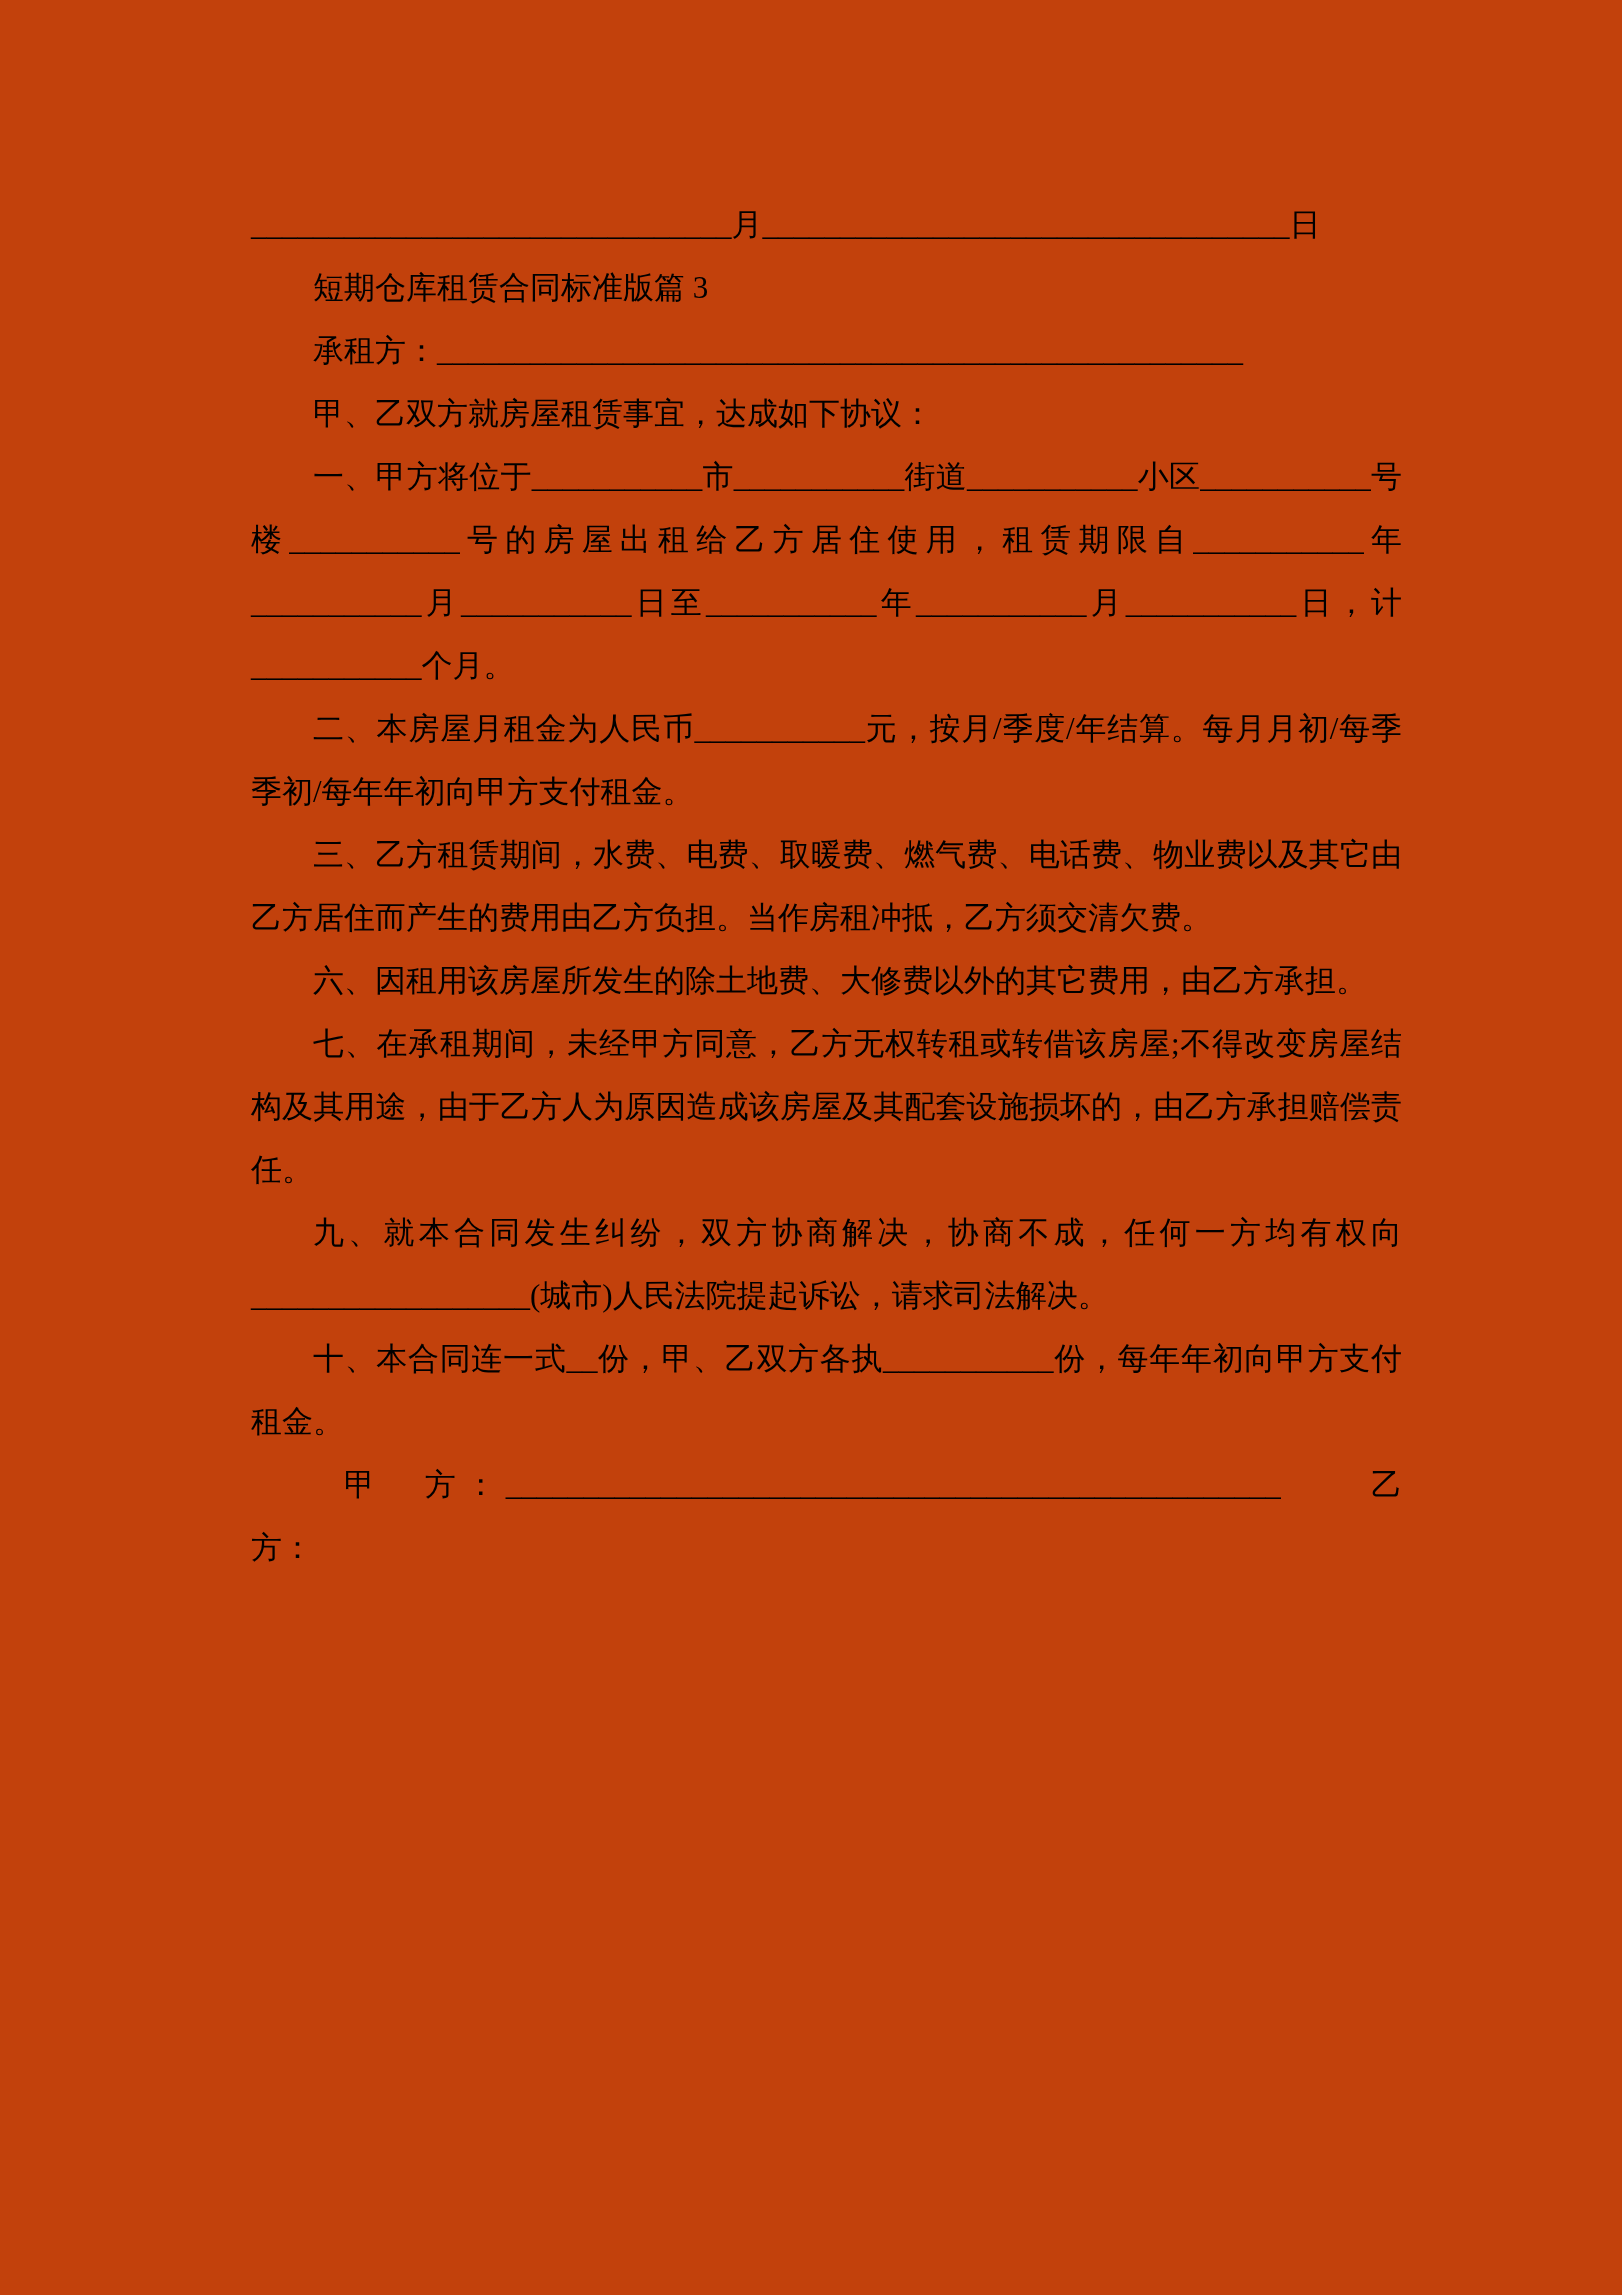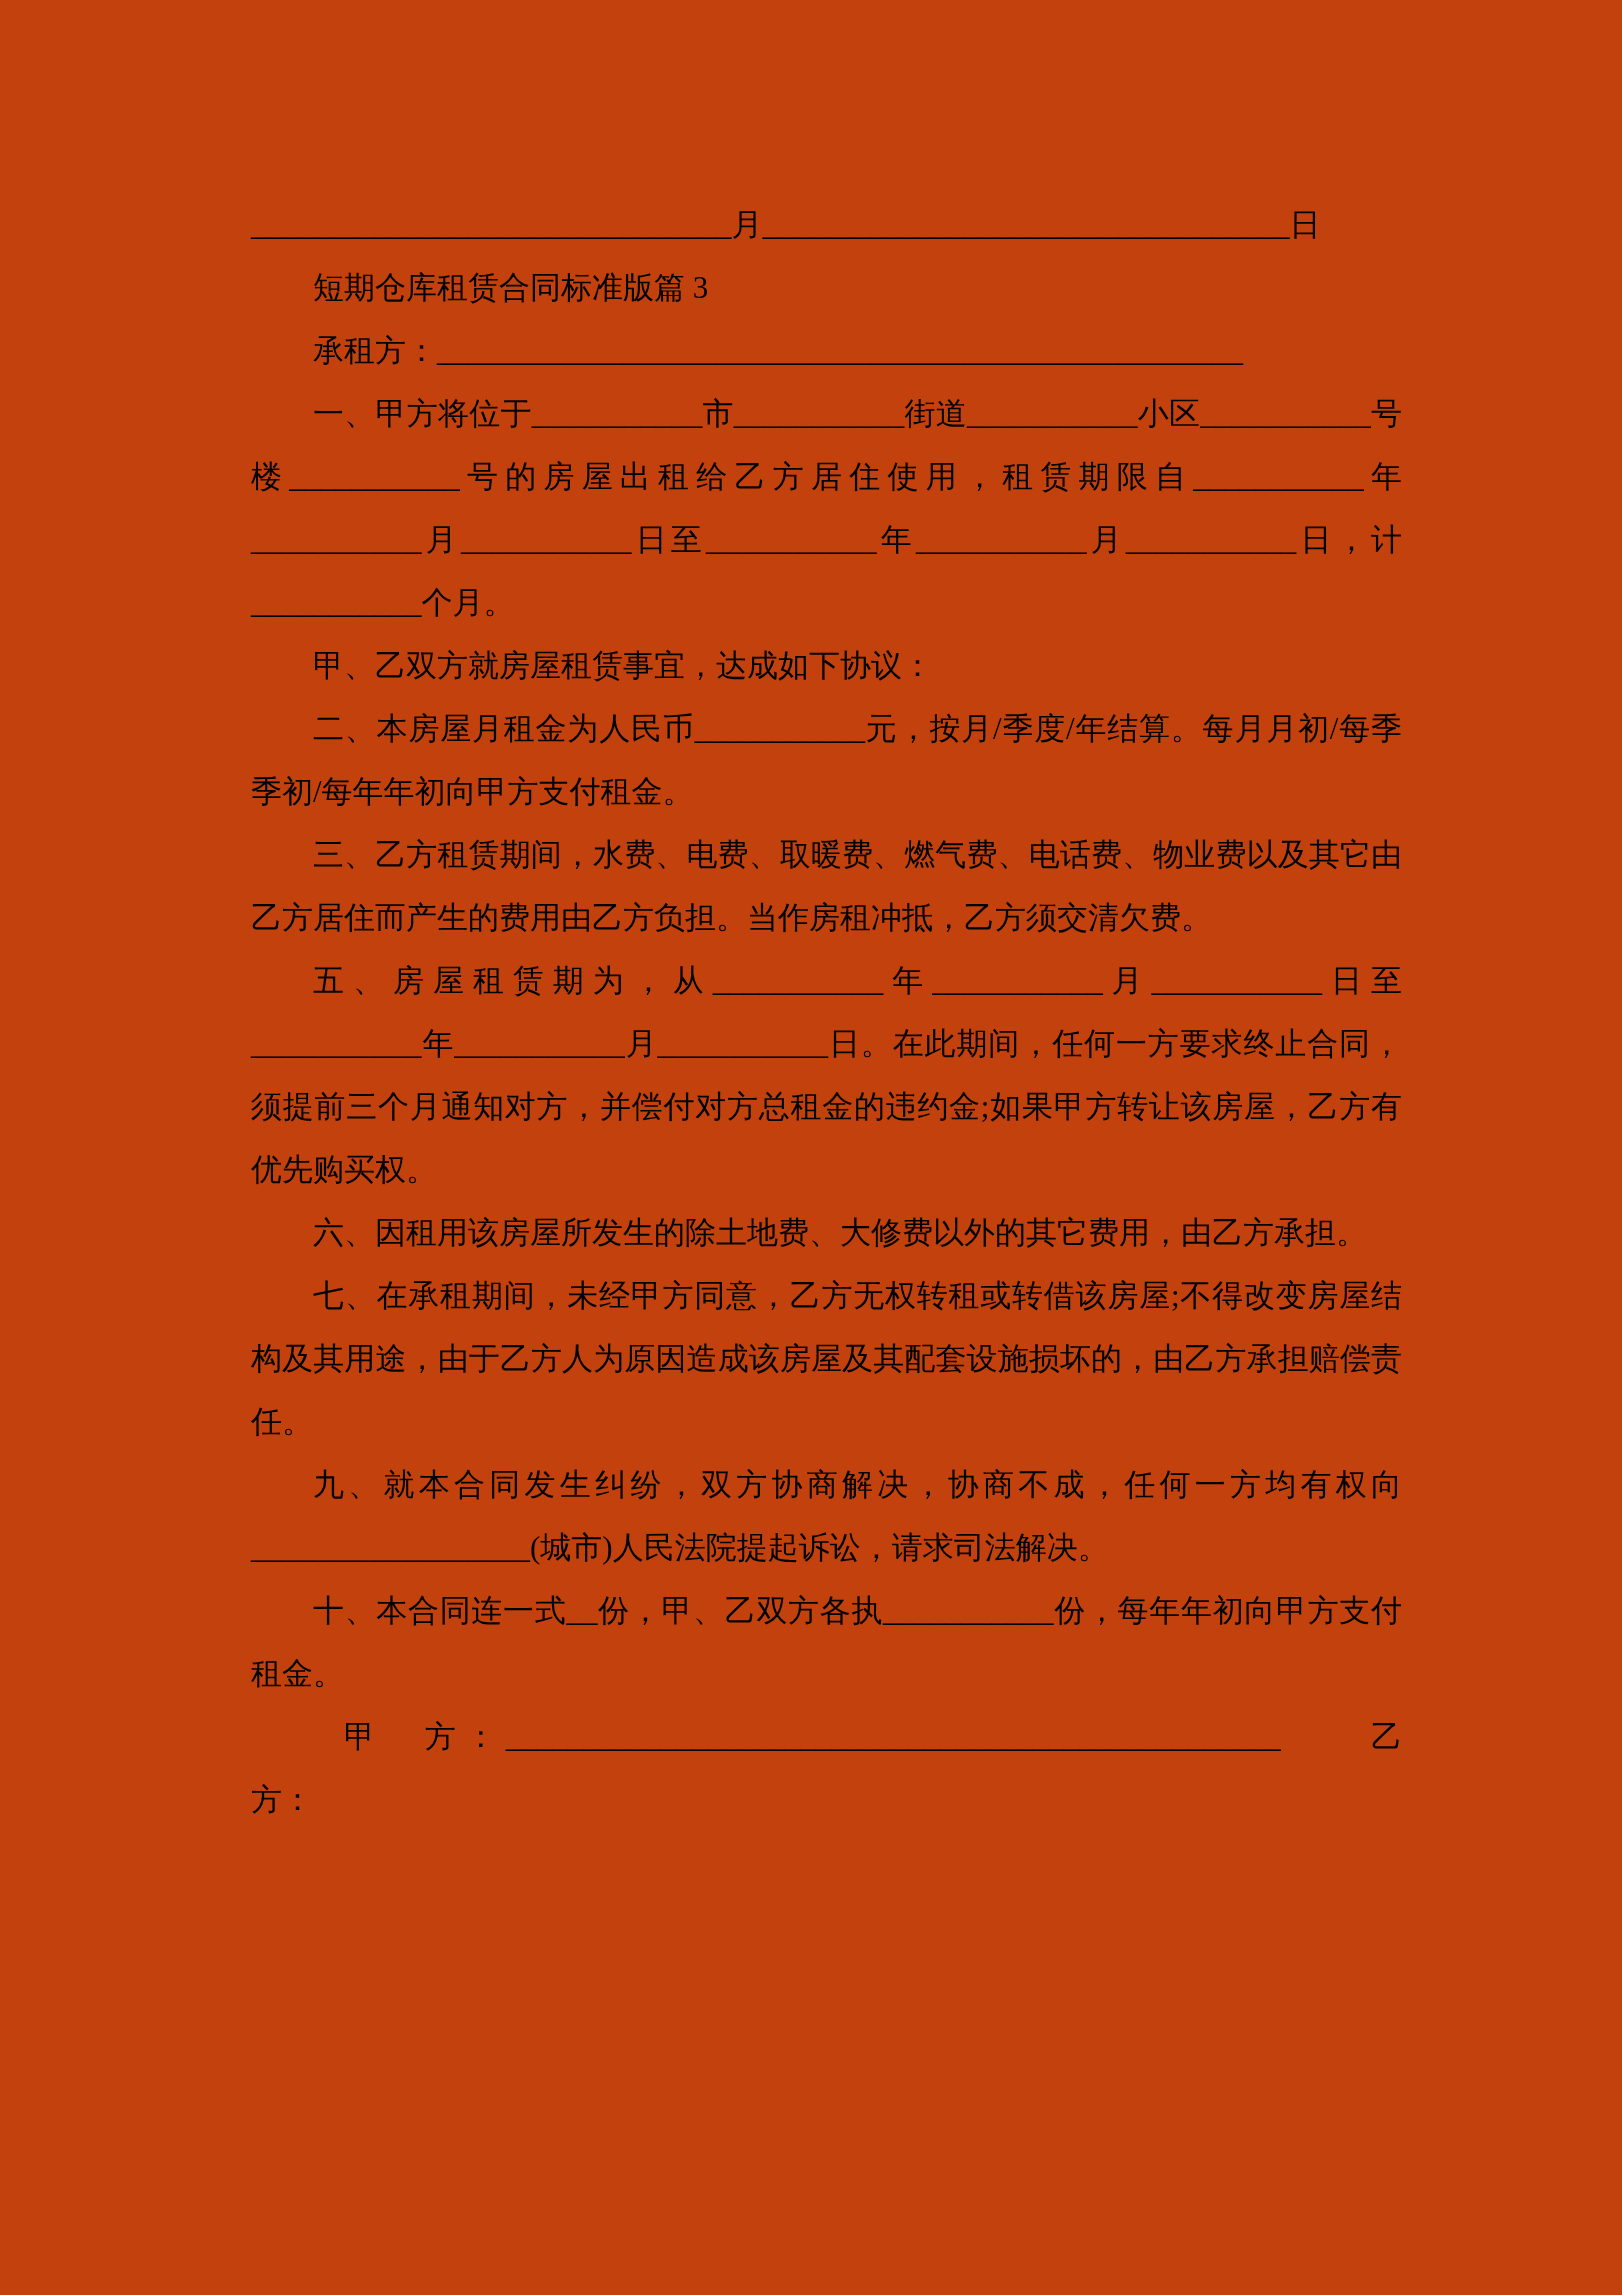--- a/index.html
+++ b/index.html
@@ -38,24 +38,23 @@
     text-indent: 3em;
   }
 </style>
 </head>
 <body>
 
 <div class="page">
   <p class="no-indent">_______________________________月__________________________________日</p>
   <p>短期仓库租赁合同标准版篇 3</p>
   <p>承租方：____________________________________________________</p>
+  <p>甲、乙双方就房屋租赁事宜，达成如下协议：</p>
   <p>一、甲方将位于___________市___________街道___________小区___________号楼___________号的房屋出租给乙方居住使用，租赁期限自___________年___________月___________日至___________年___________月___________日，计___________个月。</p>
-  <p>甲、乙双方就房屋租赁事宜，达成如下协议：</p>
   <p>二、本房屋月租金为人民币___________元，按月/季度/年结算。每月月初/每季季初/每年年初向甲方支付租金。</p>
   <p>三、乙方租赁期间，水费、电费、取暖费、燃气费、电话费、物业费以及其它由乙方居住而产生的费用由乙方负担。当作房租冲抵，乙方须交清欠费。</p>
-  <p>五、房屋租赁期为，从___________年___________月___________日至___________年___________月___________日。在此期间，任何一方要求终止合同，须提前三个月通知对方，并偿付对方总租金的违约金;如果甲方转让该房屋，乙方有优先购买权。</p>
   <p>六、因租用该房屋所发生的除土地费、大修费以外的其它费用，由乙方承担。</p>
   <p>七、在承租期间，未经甲方同意，乙方无权转租或转借该房屋;不得改变房屋结构及其用途，由于乙方人为原因造成该房屋及其配套设施损坏的，由乙方承担赔偿责任。</p>
   <p>九、就本合同发生纠纷，双方协商解决，协商不成，任何一方均有权向__________________(城市)人民法院提起诉讼，请求司法解决。</p>
   <p>十、本合同连一式__份，甲、乙双方各执___________份，每年年初向甲方支付租金。</p>
   <p class="sig">甲　方：__________________________________________________　　乙　方：</p>
 </div>
 
 
 </body></html>

